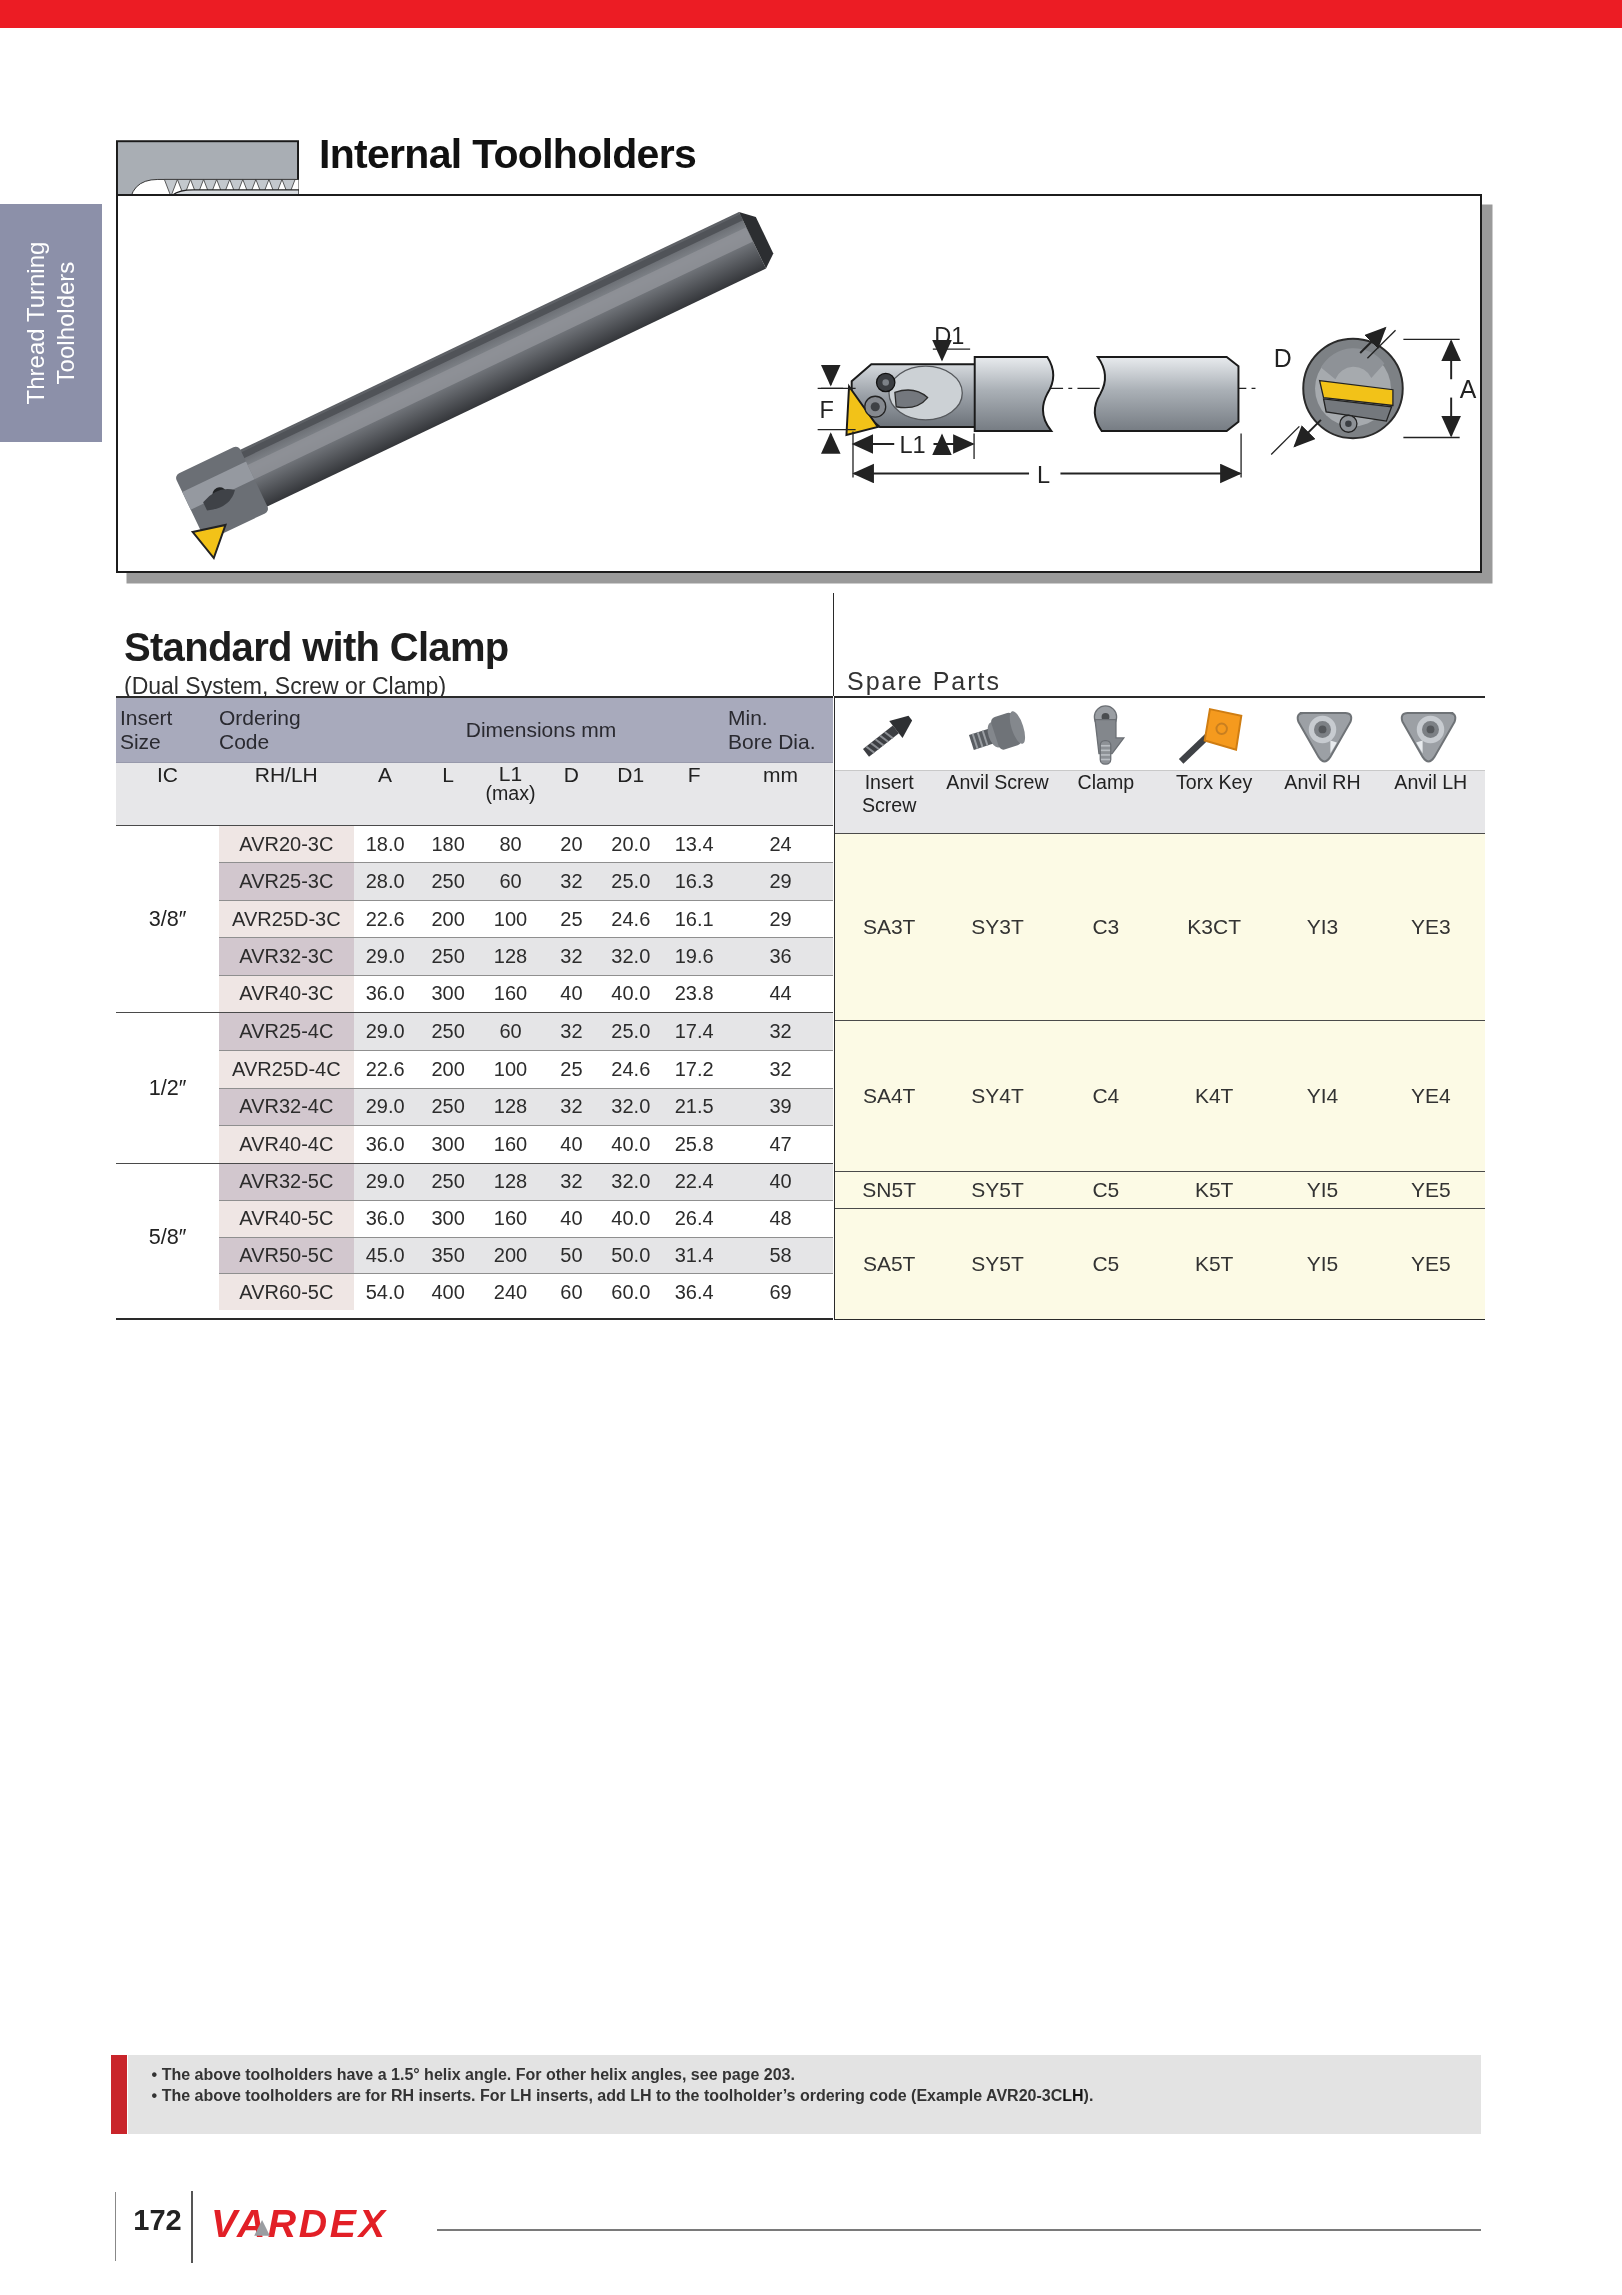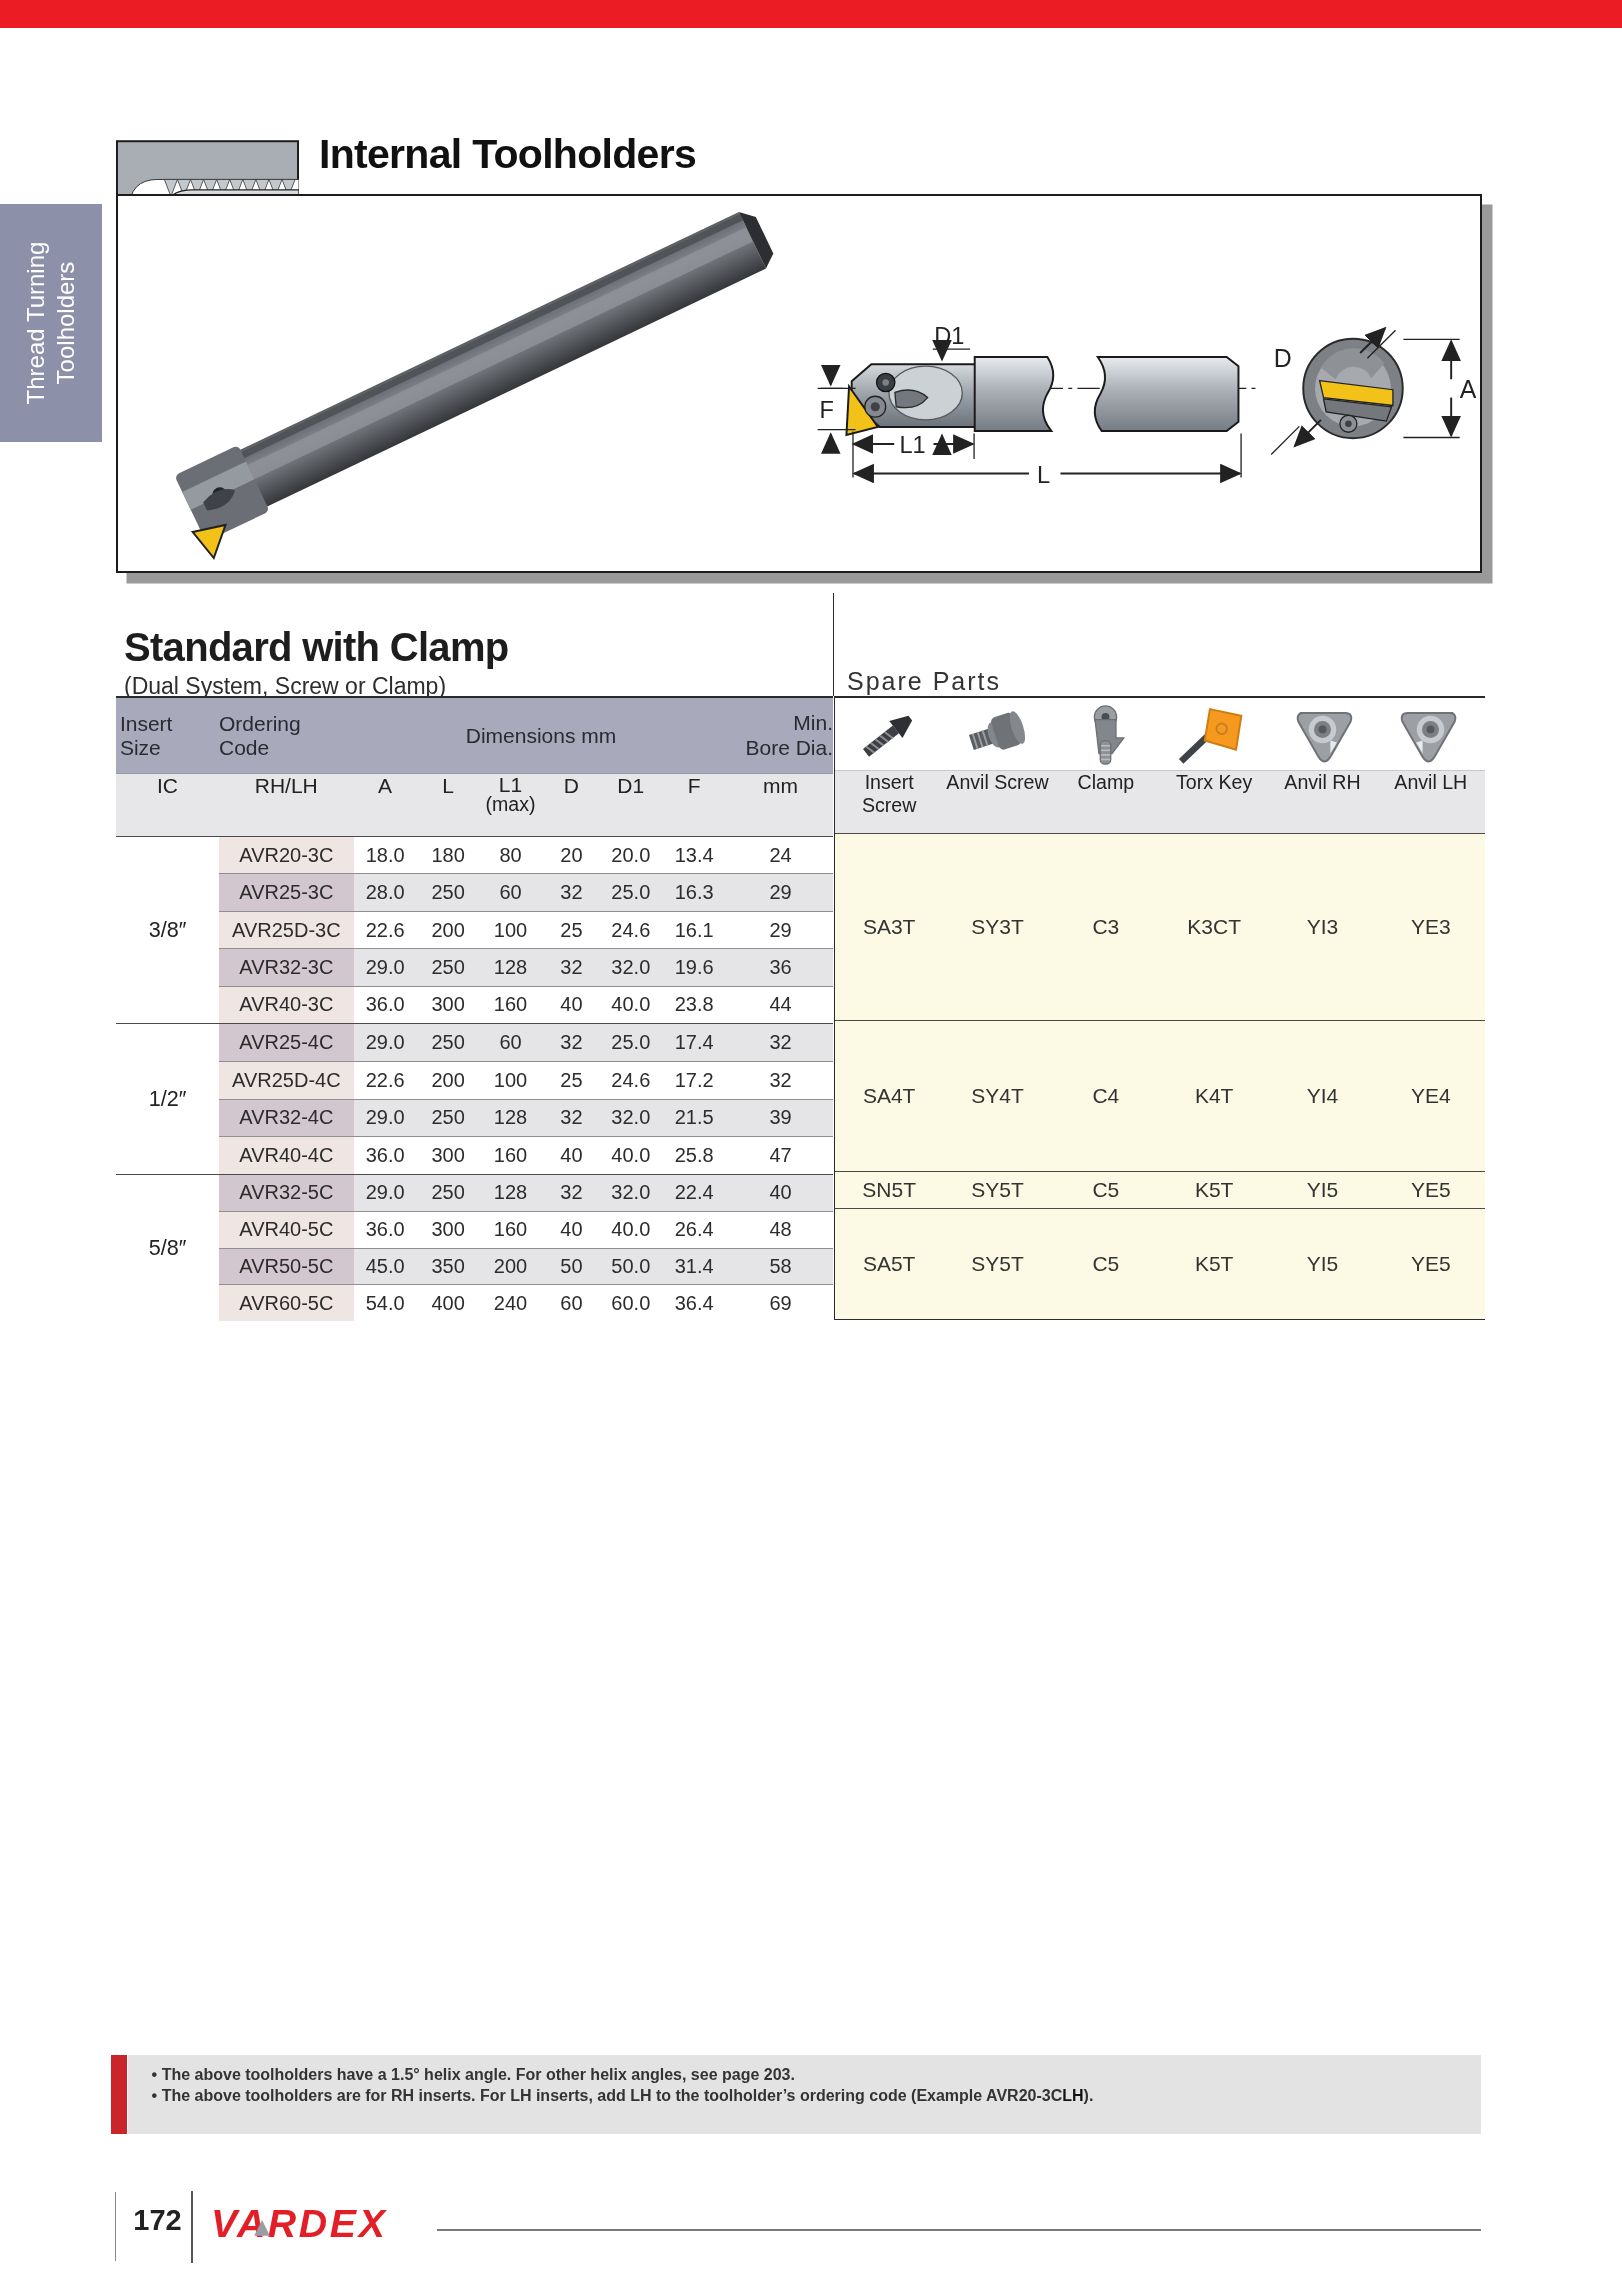--- a/index.html
+++ b/index.html
@@ -24,25 +24,25 @@
   
   .sec-head{left:124px;top:625px;font-size:40px;font-weight:bold;color:#1d1d1d;letter-spacing:-0.7px;}
   .sec-sub{left:124px;top:673px;font-size:23px;color:#2d2d2d;}
   .spare-head{left:847px;top:667px;font-size:25px;color:#333;letter-spacing:2px;}
 
   
   .vdivider{left:833px;top:593px;width:1.3px;height:103px;background:#2a2a2a;}
 
   
   .main-table{left:116px;top:696px;width:717px;height:620px;border-top:2px solid #2a2a2a;border-bottom:2px solid #2a2a2a;box-sizing:content-box;}
-  .band1{height:76px;background:#A8AABC;display:flex;align-items:center;border-bottom:0.7px solid #9799ab;box-sizing:border-box;font-size:21px;color:#2a2a30;}
+  .band1{height:65px;background:#A8AABC;display:flex;align-items:center;border-bottom:0.7px solid #9799ab;box-sizing:border-box;font-size:21px;color:#2a2a30;}
   .band1 .c-insert{width:103px;padding-left:3.9px;box-sizing:border-box;}
   .band1 .c-code{width:135px;}
   .band1 .c-dims{width:374px;text-align:center;}
-  .band1 .c-minbore{width:105px;text-align:right;line-height:1.15;}
+  .band1 .c-minbore{width:105px;text-align:left;line-height:1.15;}
   .band2{height:63px;background:#E7E7E9;display:flex;align-items:flex-start;border-bottom:1.3px solid #4a4a4a;box-sizing:border-box;font-size:21px;color:#222;}
   .band2 div{text-align:center;}
   .b2-ic{width:103px;}.b2-code{width:135px;}
   .w-a{width:63px;}.w-l{width:63px;}.w-l1{width:62px;}.w-d{width:60px;}.w-d1{width:59px;}.w-f{width:68px;}.w-mm{width:105px;}
   .l1max{line-height:1.0;}
   .l1max .sm{font-size:19.6px;}
 
   .tgroup{position:relative;background:#fff;}
   .tg1{height:186px;}
   .tg2{height:151px;border-top:1.3px solid #4a4a4a;box-sizing:border-box;}

